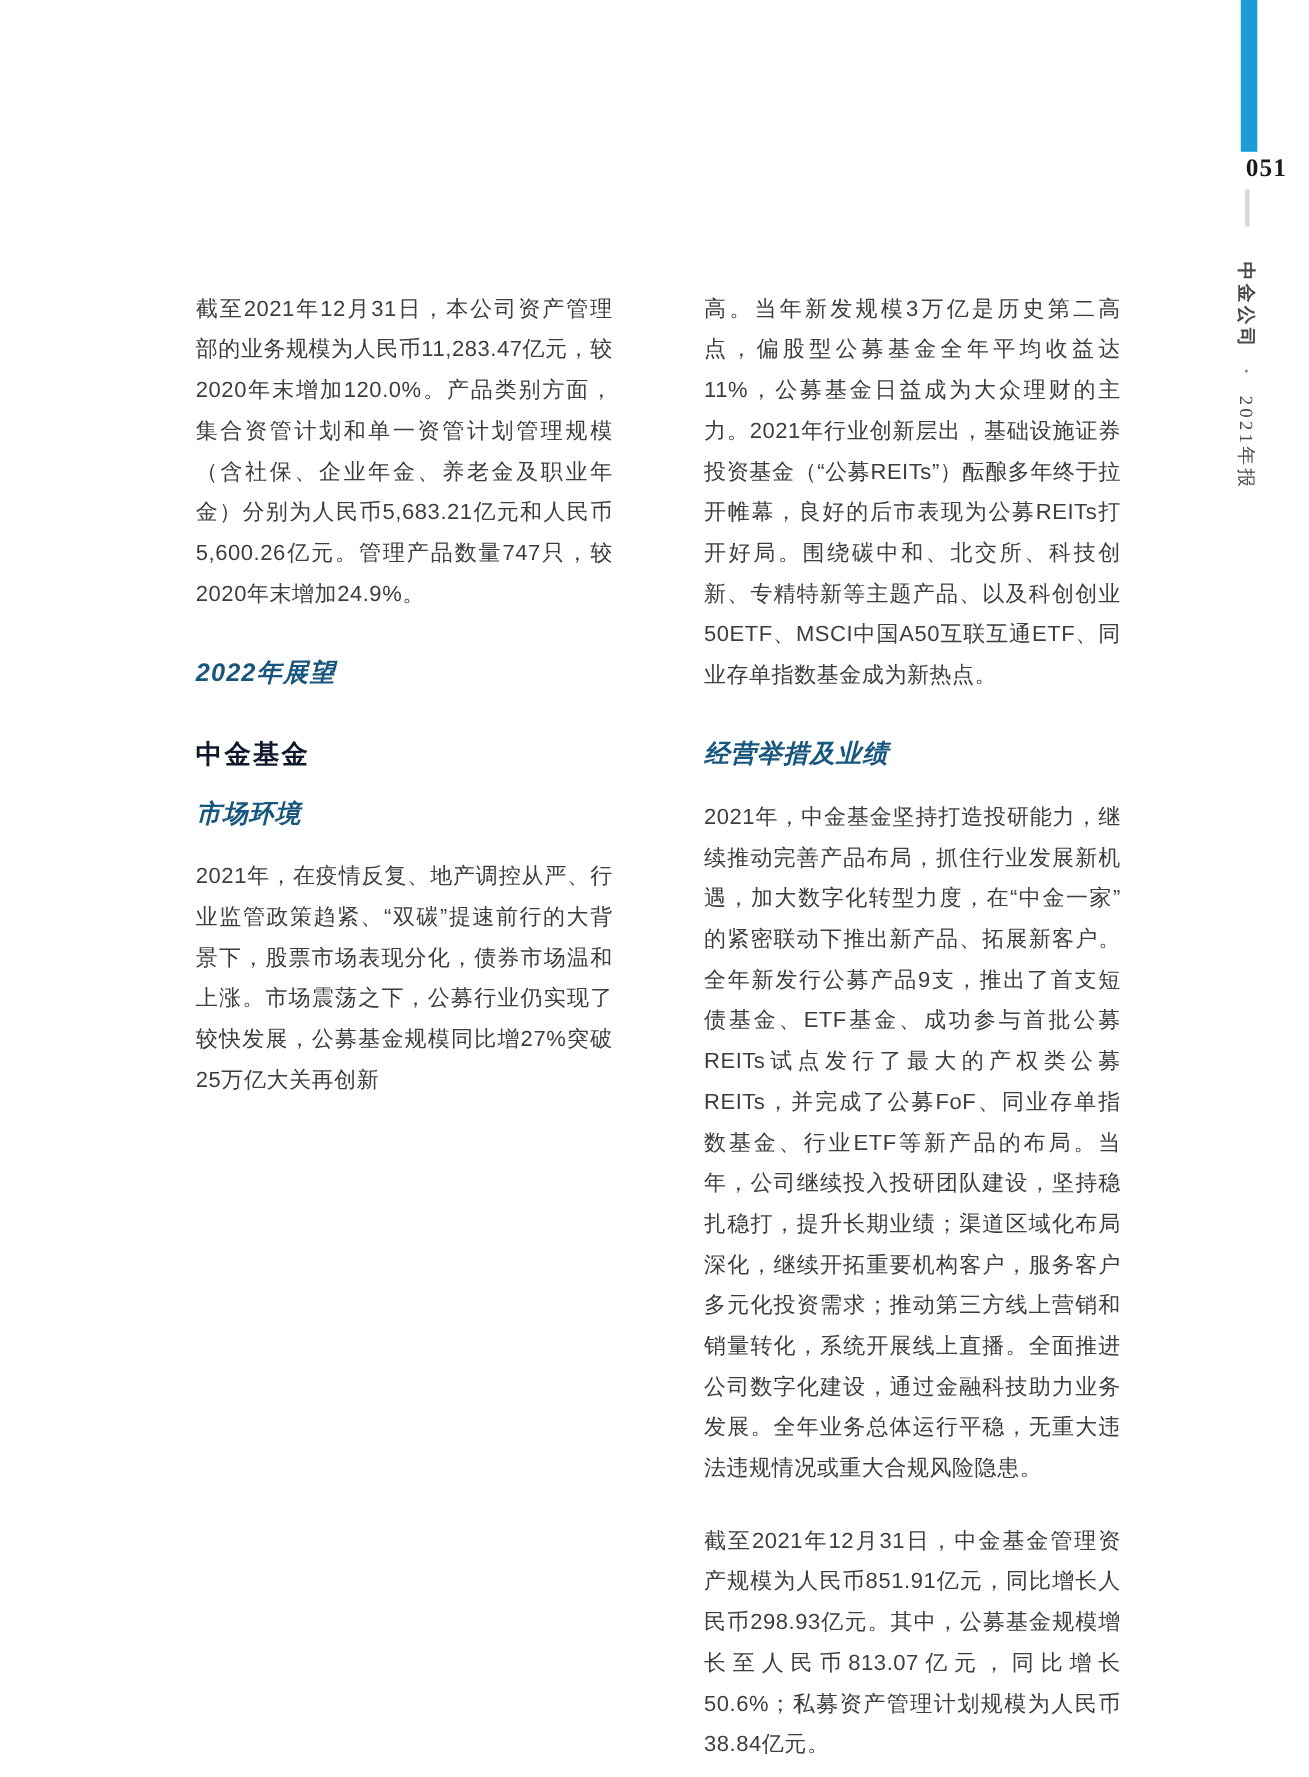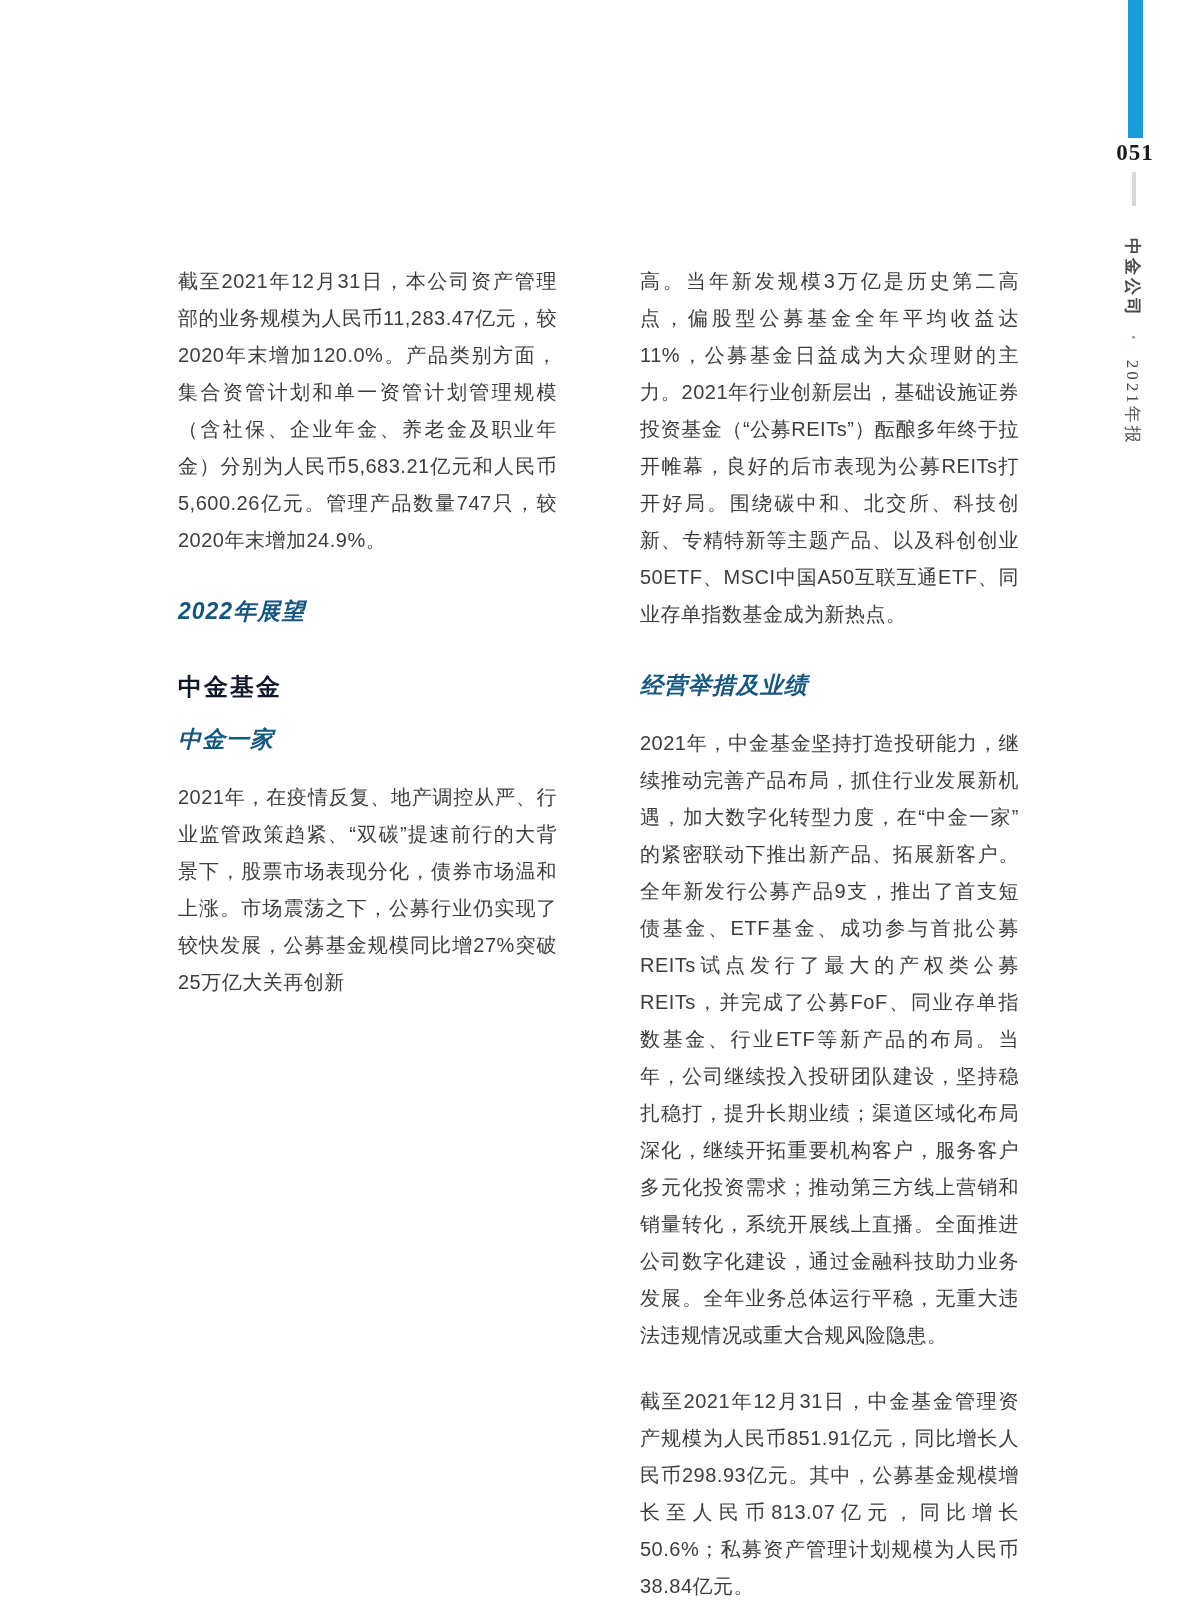--- a/index.html
+++ b/index.html
@@ -23,21 +23,21 @@
     top: 0;
     width: 15px;
     height: 138px;
     background: #1b9bd8;
   }
   .page-number {
     position: absolute;
     left: 1100px;
     top: 140px;
     width: 70px;
-    text-align: center;
+    text-align: right;
     font-family: "Liberation Serif", "DejaVu Serif", serif;
     font-size: 23px;
     font-weight: bold;
     letter-spacing: 1px;
     color: #1a1a1a;
   }
   .page-number-rule {
     position: absolute;
     left: 1132px;
     top: 172px;
@@ -120,21 +120,21 @@
 
   <div class="col col-left">
     <p>截至2021年12月31日，本公司资产管理部的业务规模为人民币11,283.47亿元，较2020年末增加120.0%。产品类别方面，集合资管计划和单一资管计划管理规模（含社保、企业年金、养老金及职业年金）分别为人民币5,683.21亿元和人民币5,600.26亿元。管理产品数量747只，较2020年末增加24.9%。</p>
 
     <h3 class="h-italic">2022年展望</h3>
 
 
 
     <h3 class="h-fund">中金基金</h3>
 
-    <h3 class="h-italic h-market">中金一家</h3>
+    <h3 class="h-italic h-market">市场环境</h3>
 
     <p>2021年，在疫情反复、地产调控从严、行业监管政策趋紧、“双碳”提速前行的大背景下，股票市场表现分化，债券市场温和上涨。市场震荡之下，公募行业仍实现了较快发展，公募基金规模同比增27%突破25万亿大关再创新</p>
   </div>
 
   <div class="col col-right">
     <p>高。当年新发规模3万亿是历史第二高点，偏股型公募基金全年平均收益达11%，公募基金日益成为大众理财的主力。2021年行业创新层出，基础设施证券投资基金（“公募REITs”）酝酿多年终于拉开帷幕，良好的后市表现为公募REITs打开好局。围绕碳中和、北交所、科技创新、专精特新等主题产品、以及科创创业50ETF、MSCI中国A50互联互通ETF、同业存单指数基金成为新热点。</p>
 
     <h3 class="h-italic">经营举措及业绩</h3>
 
     <p>2021年，中金基金坚持打造投研能力，继续推动完善产品布局，抓住行业发展新机遇，加大数字化转型力度，在“中金一家”的紧密联动下推出新产品、拓展新客户。全年新发行公募产品9支，推出了首支短债基金、ETF基金、成功参与首批公募REITs试点发行了最大的产权类公募REITs，并完成了公募FoF、同业存单指数基金、行业ETF等新产品的布局。当年，公司继续投入投研团队建设，坚持稳扎稳打，提升长期业绩；渠道区域化布局深化，继续开拓重要机构客户，服务客户多元化投资需求；推动第三方线上营销和销量转化，系统开展线上直播。全面推进公司数字化建设，通过金融科技助力业务发展。全年业务总体运行平稳，无重大违法违规情况或重大合规风险隐患。</p>

